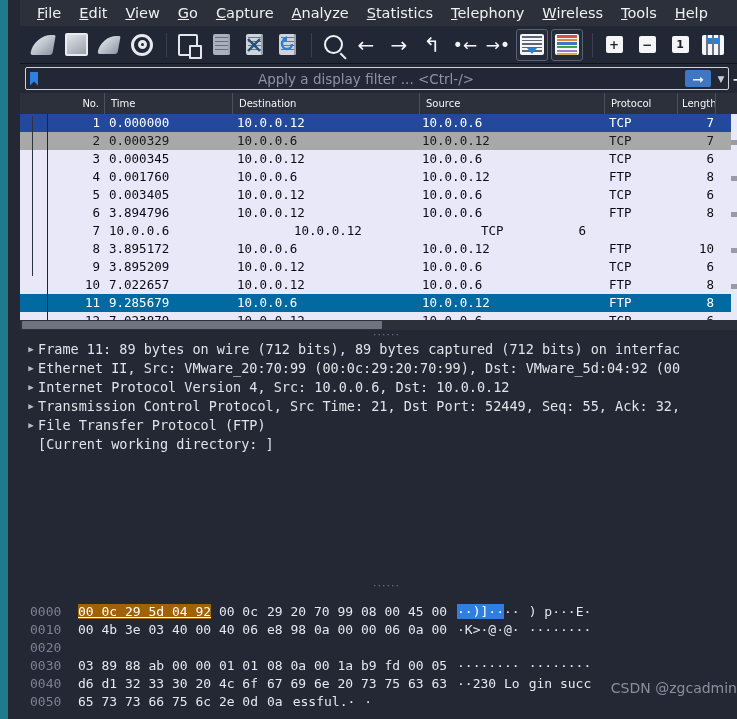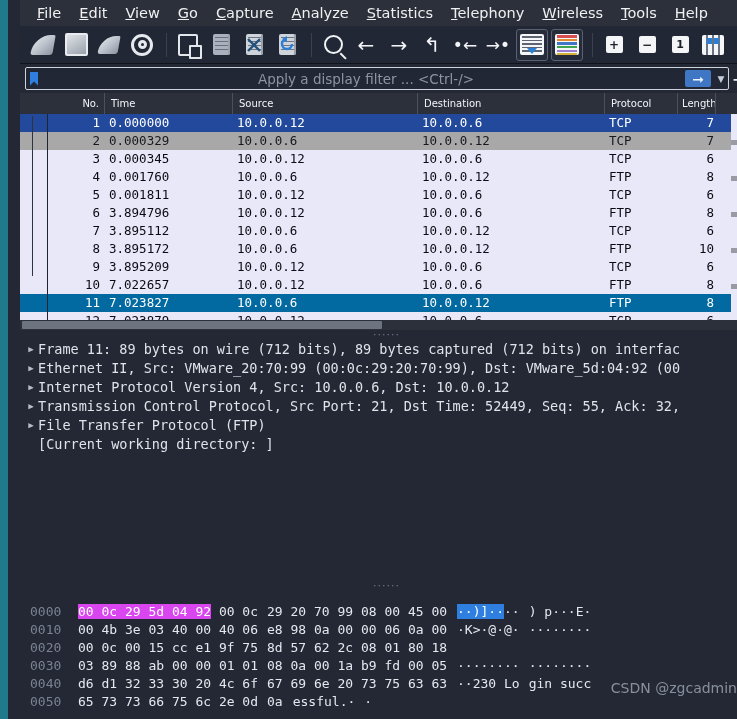--- a/index.html
+++ b/index.html
@@ -102,21 +102,21 @@
   .drow{height:19px;line-height:19px;white-space:nowrap;display:flex;align-items:center;padding-left:4px;color:#dfe3ea;}
   .tri{width:14px;color:#b6bcc8;font-size:9px;flex:0 0 14px;text-align:center;}
   .dtext{overflow:hidden;}
 
   
   #bytes{position:absolute;left:0;right:0;bottom:0;height:107px;background:#232834;
         font-family:"DejaVu Sans Mono","Liberation Mono",monospace;font-size:13px;}
   .brow{height:18px;line-height:18px;display:flex;white-space:nowrap;padding-left:10px;}
   .boff{color:#7b8292;width:48px;flex:0 0 48px;}
   .bhex{color:#e4e8ef;letter-spacing:0px;}
-  .bhex .hl{background:#d946ef;color:#ffffff;}
+  .bhex .hl{background:#a16207;color:#ffffff;text-decoration:underline;}
   .basc{color:#e4e8ef;margin-left:10px;}
   .basc .hl{background:#2f7fe0;color:#ffffff;}
   .gap{display:inline-block;width:9px;}
 
   #watermark{position:absolute;right:16px;bottom:14px;color:#9aa1ae;font-size:14px;opacity:.85;
      font-family:"DejaVu Sans","Liberation Sans",sans-serif;pointer-events:none;}
 </style>
 </head>
 <body>
 
@@ -246,22 +246,22 @@
         </div>
       <div id="filter-caret">▼</div>
     </div>
     <div id="filter-plus">+</div>
   </div>
 
   <div id="packet-list">
     <div id="plist-header">
       <div class="h c-no">No.</div>
       <div class="h c-time">Time</div>
+      <div class="h c-dst">Destination</div>
       <div class="h c-src">Source</div>
-      <div class="h c-dst">Destination</div>
       <div class="h c-proto">Protocol</div>
       <div class="h c-len" style="text-align:left;padding-left:4px;">Length</div>
     </div>
     <div id="plist-rows">
         <div class="prow sel-dark">
           <div class="c c-no">1</div>
           <div class="c c-time">0.000000</div>
           <div class="c c-src">10.0.0.12</div>
           <div class="c c-dst">10.0.0.6</div>
           <div class="c c-proto">TCP</div>
@@ -286,37 +286,36 @@
         <div class="prow ">
           <div class="c c-no">4</div>
           <div class="c c-time">0.001760</div>
           <div class="c c-src">10.0.0.6</div>
           <div class="c c-dst">10.0.0.12</div>
           <div class="c c-proto">FTP</div>
           <div class="c c-len">8</div>
         </div>
         <div class="prow ">
           <div class="c c-no">5</div>
-          <div class="c c-time">0.001811</div>
+          <div class="c c-time">0.003405</div>
           <div class="c c-src">10.0.0.12</div>
           <div class="c c-dst">10.0.0.6</div>
           <div class="c c-proto">TCP</div>
           <div class="c c-len">6</div>
         </div>
         <div class="prow ">
           <div class="c c-no">6</div>
           <div class="c c-time">3.894796</div>
           <div class="c c-src">10.0.0.12</div>
           <div class="c c-dst">10.0.0.6</div>
           <div class="c c-proto">FTP</div>
           <div class="c c-len">8</div>
         </div>
         <div class="prow ">
           <div class="c c-no">7</div>
-          <div class="c c-time">3.895112</div>
           <div class="c c-src">10.0.0.6</div>
           <div class="c c-dst">10.0.0.12</div>
           <div class="c c-proto">TCP</div>
           <div class="c c-len">6</div>
         </div>
         <div class="prow ">
           <div class="c c-no">8</div>
           <div class="c c-time">3.895172</div>
           <div class="c c-src">10.0.0.6</div>
           <div class="c c-dst">10.0.0.12</div>
@@ -334,21 +333,21 @@
         <div class="prow ">
           <div class="c c-no">10</div>
           <div class="c c-time">7.022657</div>
           <div class="c c-src">10.0.0.12</div>
           <div class="c c-dst">10.0.0.6</div>
           <div class="c c-proto">FTP</div>
           <div class="c c-len">8</div>
         </div>
         <div class="prow sel-blue">
           <div class="c c-no">11</div>
-          <div class="c c-time">7.023827</div>
+          <div class="c c-time">9.285679</div>
           <div class="c c-src">10.0.0.6</div>
           <div class="c c-dst">10.0.0.12</div>
           <div class="c c-proto">FTP</div>
           <div class="c c-len">8</div>
         </div>
         <div class="prow ">
           <div class="c c-no">12</div>
           <div class="c c-time">7.023879</div>
           <div class="c c-src">10.0.0.12</div>
           <div class="c c-dst">10.0.0.6</div>
@@ -388,21 +387,21 @@
         <div class="drow">
           <span class="tri">▶</span>
           <span class="dtext">Ethernet II, Src: VMware_20:70:99 (00:0c:29:20:70:99), Dst: VMware_5d:04:92 (00</span>
         </div>
         <div class="drow">
           <span class="tri">▶</span>
           <span class="dtext">Internet Protocol Version 4, Src: 10.0.0.6, Dst: 10.0.0.12</span>
         </div>
         <div class="drow">
           <span class="tri">▶</span>
-          <span class="dtext">Transmission Control Protocol, Src Port: 21, Dst Time: 52449, Seq: 55, Ack: 32,</span>
+          <span class="dtext">Transmission Control Protocol, Src Time: 21, Dst Port: 52449, Seq: 55, Ack: 32,</span>
         </div>
         <div class="drow">
           <span class="tri">▶</span>
           <span class="dtext">File Transfer Protocol (FTP)</span>
         </div>
         <div class="drow">
           <span class="tri"></span>
           <span class="dtext">[Current working directory: ]</span>
         </div>
       </div>
@@ -420,21 +419,20 @@
           <span class="bhex"><span class="hl">00 0c 29 5d 04 92</span> 00 0c<span class="gap"></span>29 20 70 99 08 00 45 00</span>
           <span class="basc"><span class="hl">··)]··</span>··<span class="gap"></span>) p···E·</span>
         </div>
         <div class="brow">
           <span class="boff">0010</span>
           <span class="bhex">00 4b 3e 03 40 00 40 06<span class="gap"></span>e8 98 0a 00 00 06 0a 00</span>
           <span class="basc">·K&gt;·@·@·<span class="gap"></span>········</span>
         </div>
         <div class="brow">
           <span class="boff">0020</span>
-          <span class="bhex">00 0c 00 15 cc e1 9f 75<span class="gap"></span>8d 57 62 2c 08 01 80 18</span>
         </div>
         <div class="brow">
           <span class="boff">0030</span>
           <span class="bhex">03 89 88 ab 00 00 01 01<span class="gap"></span>08 0a 00 1a b9 fd 00 05</span>
           <span class="basc">········<span class="gap"></span>········</span>
         </div>
         <div class="brow">
           <span class="boff">0040</span>
           <span class="bhex">d6 d1 32 33 30 20 4c 6f<span class="gap"></span>67 69 6e 20 73 75 63 63</span>
           <span class="basc">··230 Lo<span class="gap"></span>gin succ</span>

